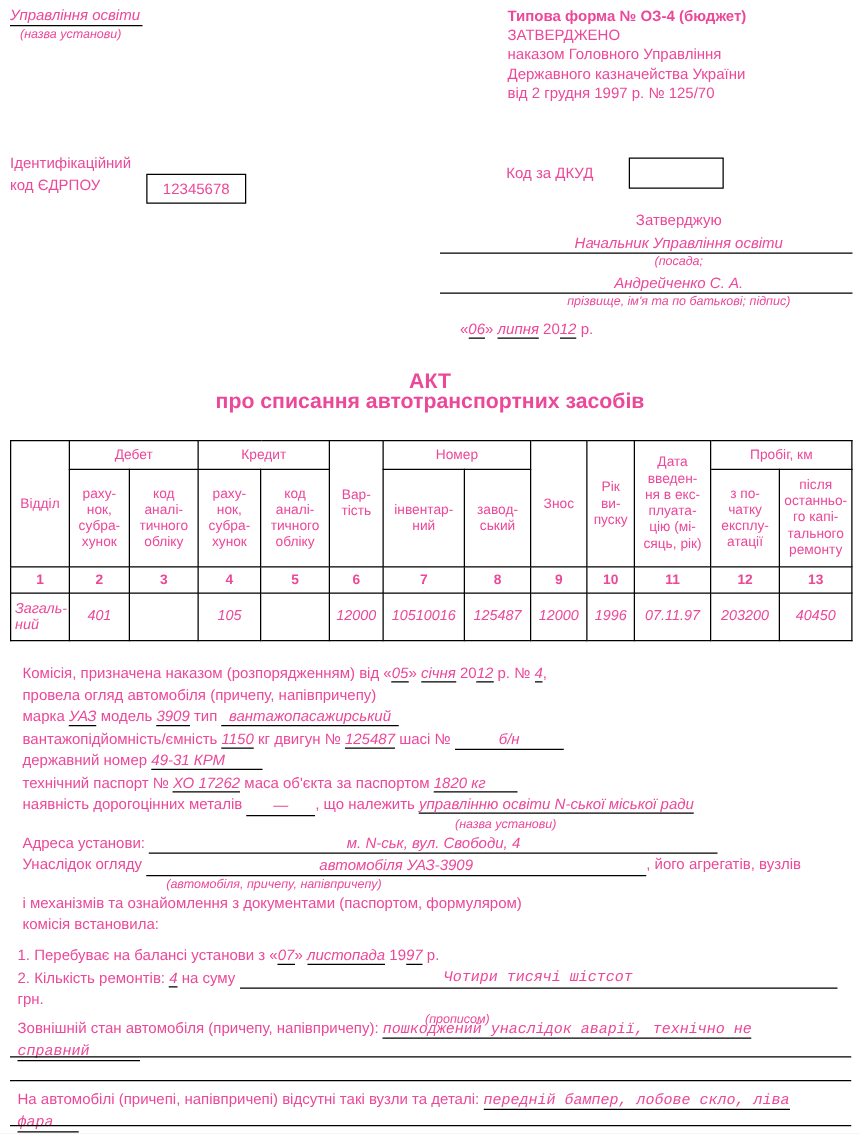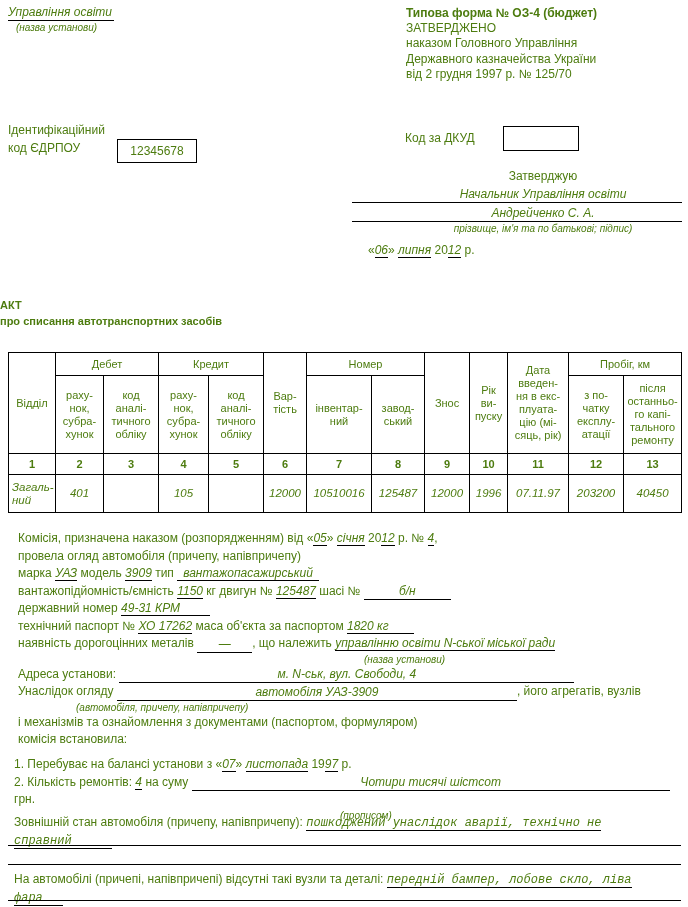--- a/index.html
+++ b/index.html
@@ -1,18 +1,18 @@
 <!DOCTYPE html>
 <html><head>
 <meta charset="utf-8">
 <style>
   html,body { margin:0; padding:0; background:#e8e8e8; }
   .page {
     position:relative; width:688px; height:907px; margin:0 auto;
-    background:#ffffff; color:#4d7c0f;
+    background:#ffffff; color:#ec4899;
     font-family:"Liberation Sans", sans-serif; font-size:12px;
     overflow:hidden;
   }
   .abs { position:absolute; }
 
   
   .org { left:8px; top:5px; }
   .org-name { display:inline-block; font-style:italic; border-bottom:1px solid #000; padding:0 2px 1px 0; }
   .org-hint { font-style:italic; font-size:10px; margin:1px 0 0 8px; }
 
@@ -27,21 +27,21 @@
   .dkud-box { left:503px; top:126px; width:74px; height:23px; border:1px solid #000; }
 
   
   .approval { left:352px; top:168px; width:330px; text-align:center; }
   .ap-title { padding-left:52px; line-height:16px; }
   .ap-line { border-bottom:1px solid #000; padding-left:52px; font-style:italic; line-height:16px; margin-top:2px; }
   .ap-hint { font-size:10px; font-style:italic; padding-left:52px; line-height:13px; }
   .ap-date { text-align:left; padding-left:16px; margin-top:7px; line-height:16px; }
 
   
-  .doc-title { left:0; top:297px; width:688px; font-weight:bold; font-size:11px; line-height:16px; }
+  .doc-title { left:0; top:297px; width:688px; text-align:center; font-weight:bold; font-size:17px; line-height:16px; }
 
   
   .vt { position:absolute; left:8px; top:352px; border-collapse:collapse; table-layout:fixed; width:673px; font-size:11px; }
   .vt td { border:1px solid #000; text-align:center; vertical-align:middle; white-space:pre-line; padding:1px; line-height:13px; }
   .vt tr.gr td { height:20px; }
   .vt tr.sub td { height:75px; }
   .vt tr.num td { height:18px; font-weight:bold; line-height:16px; }
   .vt tr.data td { height:35px; font-style:italic; font-size:11.5px; }
   .vt tr.data td.first { text-align:left; padding-left:3px; }
 
@@ -54,24 +54,24 @@
   .pad { padding:0 6px; }
   .tail20 { padding-right:20px;font-family:Liberation Mono, monospace; }
   .tail25 { padding-right:25px; }
   .tail30 { padding-right:30px; }
   .tail40 { padding-right:40px;font-family:Liberation Mono, monospace; }
   .fill { display:inline-block; border-bottom:1px solid #000; text-align:center; font-style:italic; vertical-align:bottom; height:16px; line-height:16px; }
   .fill-chassis { width:87px; }
   .fill-metals { width:55px; }
   .fill-address { width:455px; }
   .fill-object { width:400px; }
-  .fill-sum { width:478px; }
+  .fill-sum { width:478px;font-family:Liberation Mono, monospace; }
   .hint-sm { font-size:10px; font-style:italic; line-height:13px; }
   .hint-owner { margin-left:346px; }
-  .hint-object { margin-left:58px; }
+  .hint-object { margin-left:115px; }
   .hint-sum { margin-left:326px; }
   .hr { position:absolute; left:8px; width:673px; border-top:1px solid #000; height:0; }
   .hr1 { top:845px; } .hr2 { top:864px; } .hr3 { top:900px; }
 </style>
 </head>
 <body>
 
 <div class="page">
 
   <div class="abs org">
@@ -92,20 +92,21 @@
     <div>код ЄДРПОУ</div>
   </div>
   <div class="abs id-box">12345678</div>
 
   <div class="abs dkud-label">Код за ДКУД</div>
   <div class="abs dkud-box"></div>
 
   <div class="abs approval">
     <div class="ap-title">Затверджую</div>
     <div class="ap-line">Начальник Управління освіти</div>
+    <div class="ap-hint">(посада;</div>
     <div class="ap-line">Андрейченко С. А.</div>
     <div class="ap-hint">прізвище, ім'я та по батькові; підпис)</div>
     <div class="ap-date"><span>«</span><span class="uv">06</span><span>» </span><span class="uv">липня</span><span> 20</span><span class="uv">12</span><span> р.</span></div>
   </div>
 
   <div class="abs doc-title">
     <div>АКТ</div>
     <div>про списання автотранспортних засобів</div>
   </div>
 

